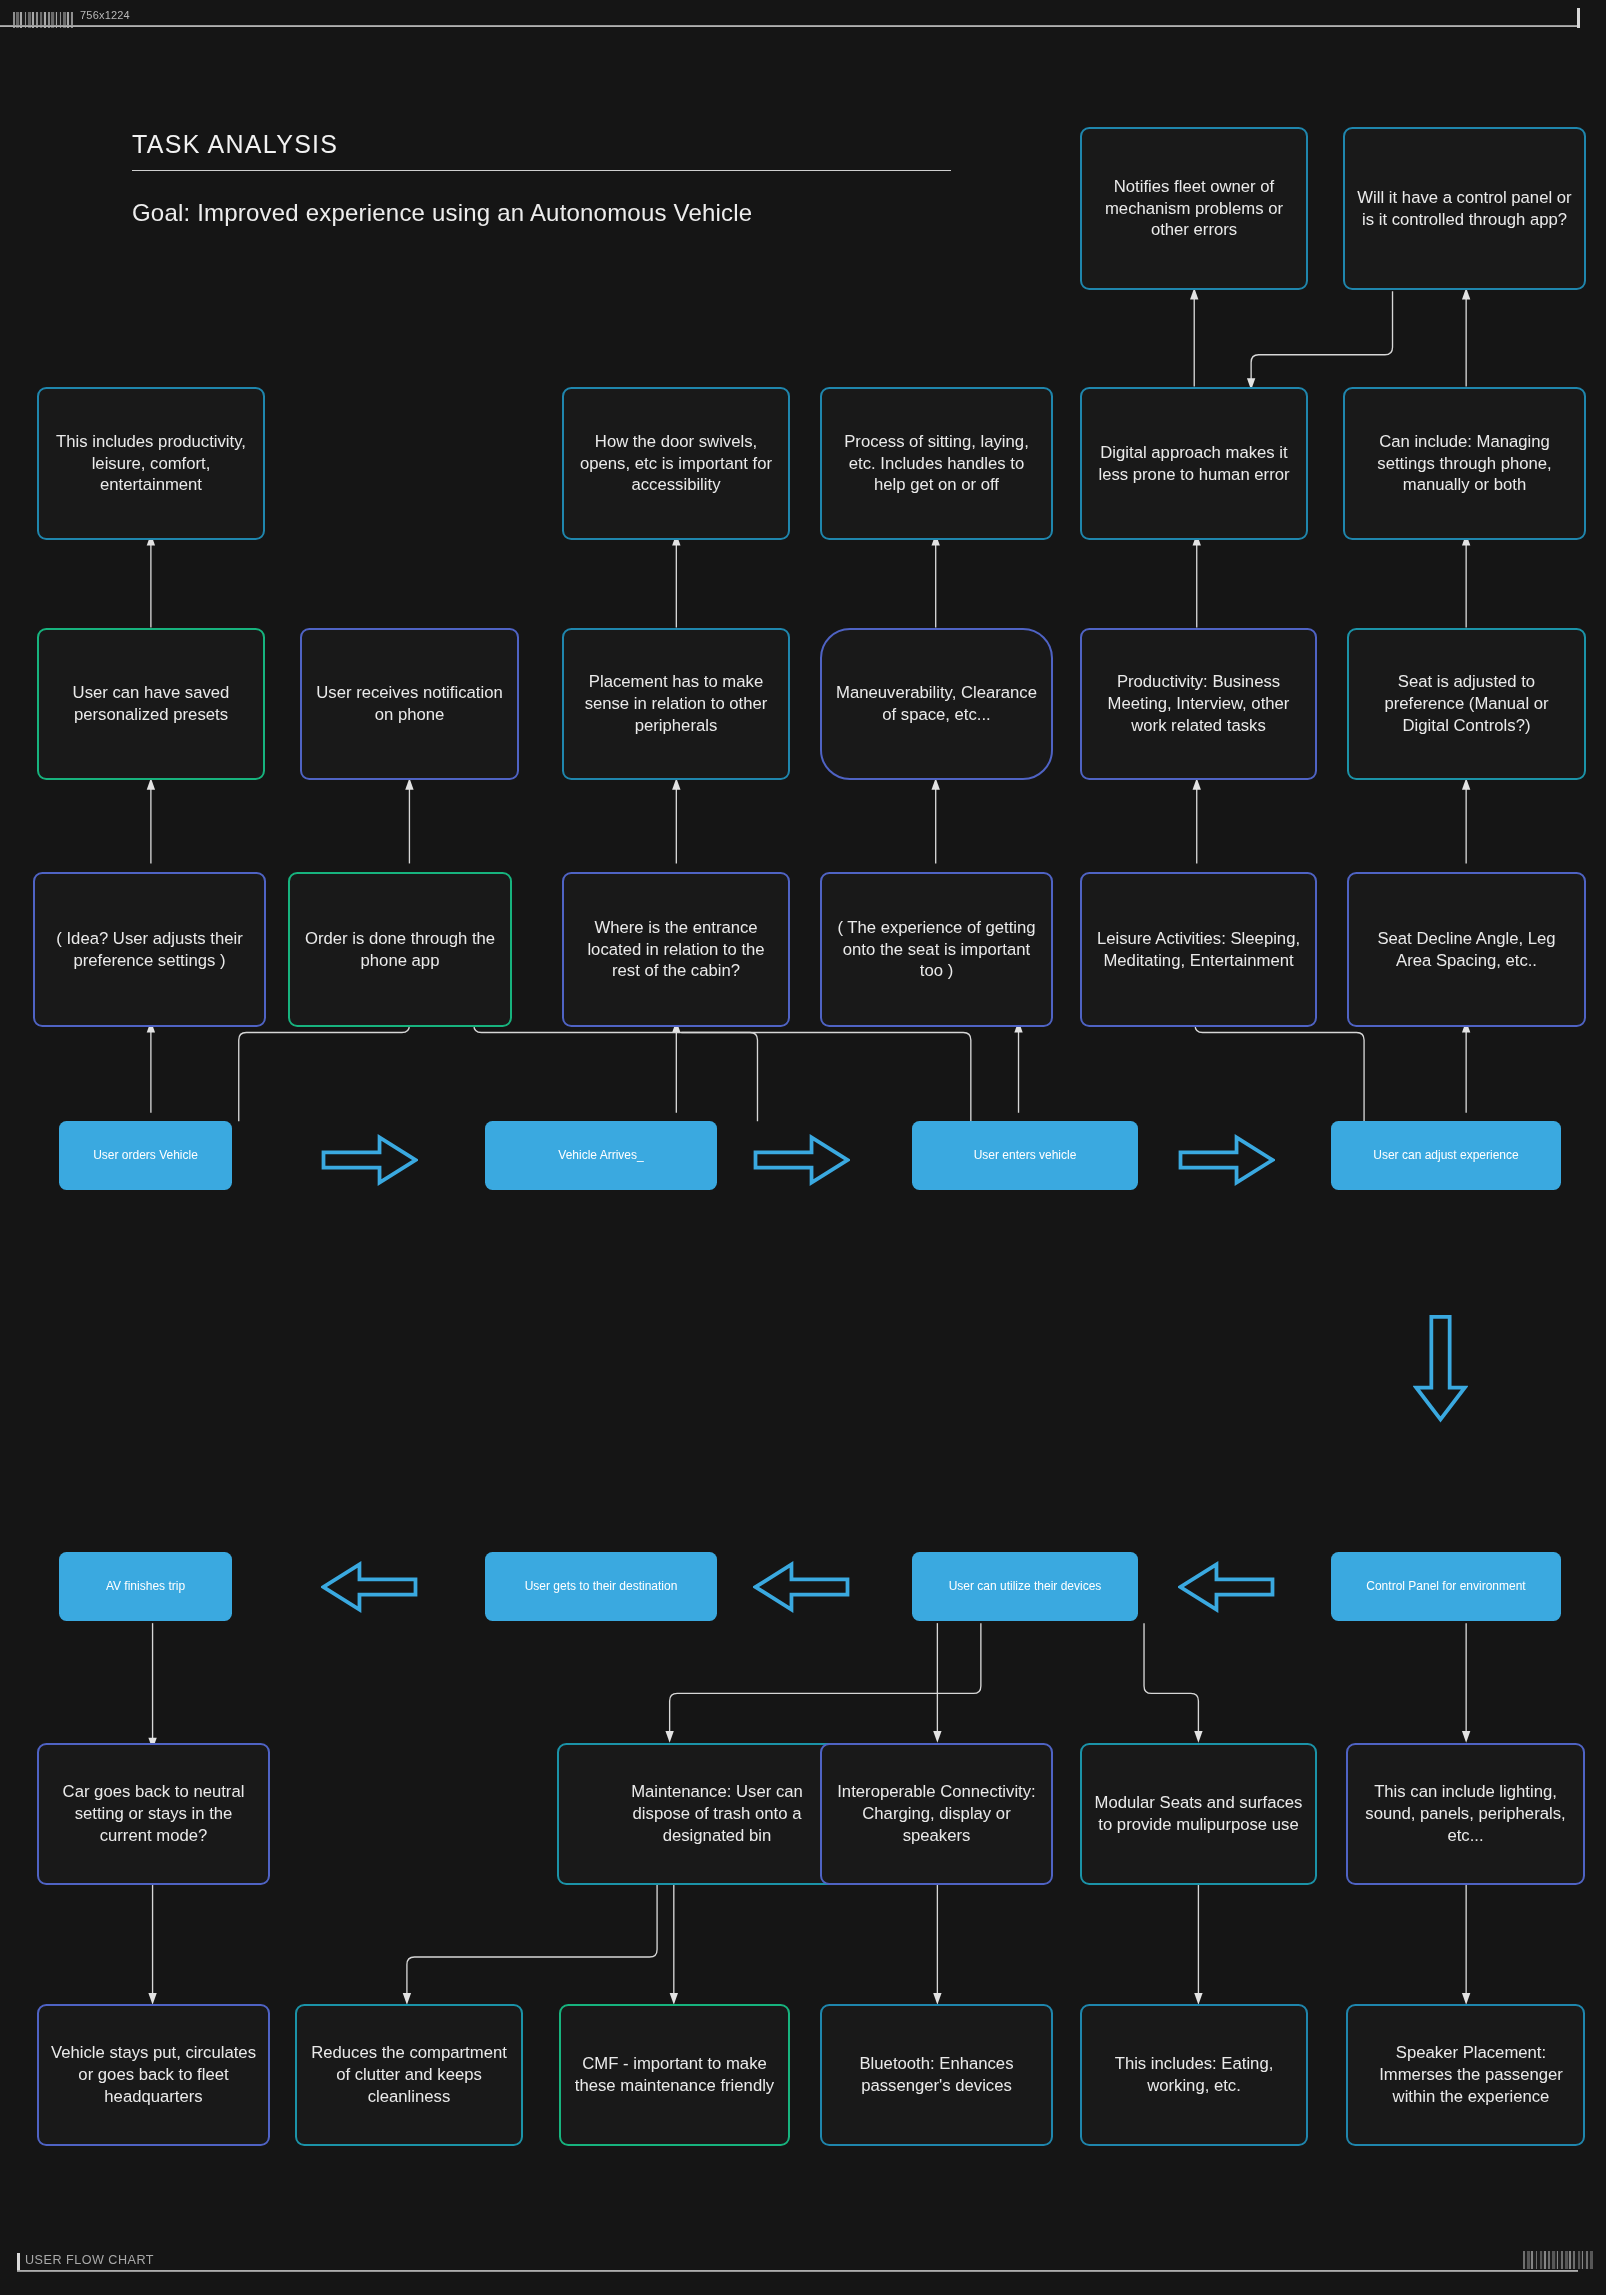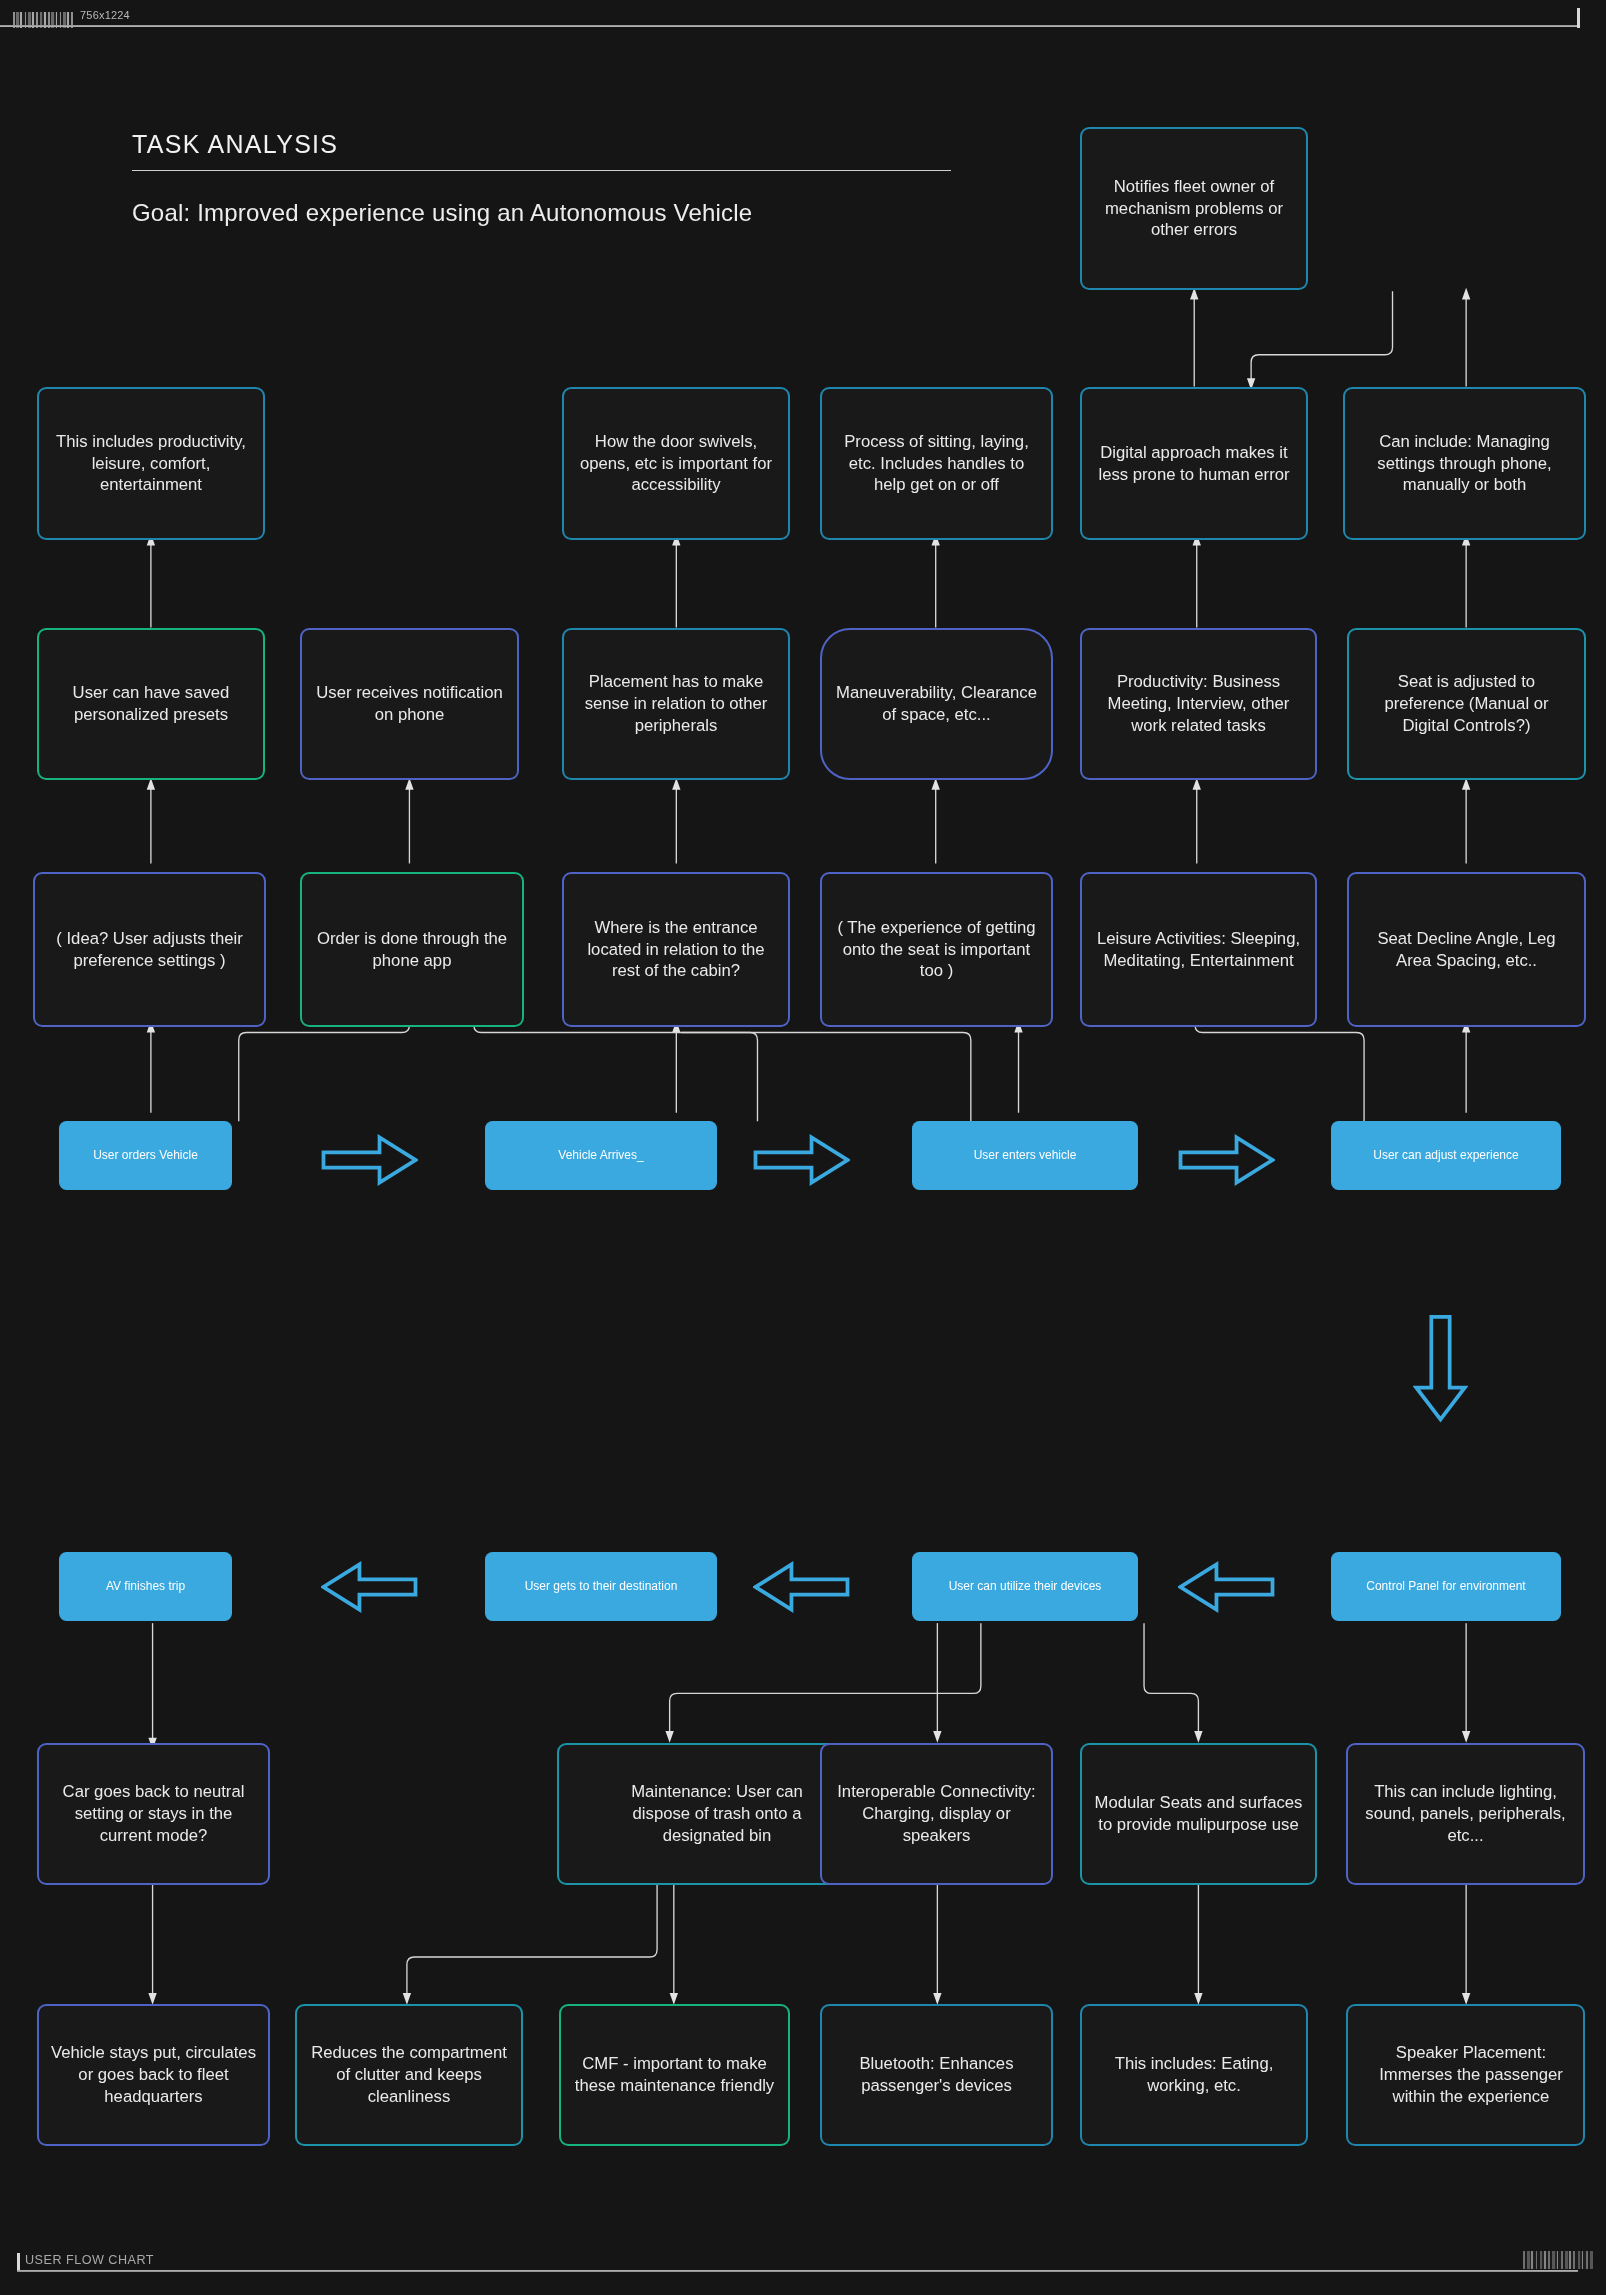--- a/index.html
+++ b/index.html
@@ -240,20 +240,23 @@
     <line x1="1752" y1="1940" x2="1752" y2="2072"></line>
     <polygon class="head" points="1752,2083 1747,2069 1757,2069"></polygon>
 
     <line x1="1752" y1="2253" x2="1752" y2="2385"></line>
     <polygon class="head" points="1752,2396 1747,2382 1757,2382"></polygon>
   </svg>
 
   <div class="node teal" style="left:1080px; top:127px; width:228px; height:163px;">
     <span>Notifies fleet owner of mechanism problems or other errors</span>
   </div>
+  <div class="node teal" style="left:1343px; top:127px; width:243px; height:163px;">
+    <span>Will it have a control panel or is it controlled through app?</span>
+  </div>
 
   <div class="node teal" style="left:37px; top:387px; width:228px; height:153px;">
     <span>This includes productivity, leisure, comfort, entertainment</span>
   </div>
   <div class="node teal" style="left:562px; top:387px; width:228px; height:153px;">
     <span>How the door swivels, opens, etc is important for accessibility</span>
   </div>
   <div class="node teal" style="left:820px; top:387px; width:233px; height:153px;">
     <span>Process of sitting, laying, etc. Includes handles to help get on or off</span>
   </div>
@@ -279,21 +282,21 @@
   <div class="node blue" style="left:1080px; top:628px; width:237px; height:152px;">
     <span>Productivity: Business Meeting, Interview, other work related tasks</span>
   </div>
   <div class="node teal2" style="left:1347px; top:628px; width:239px; height:152px;">
     <span>Seat is adjusted to preference (Manual or Digital Controls?)</span>
   </div>
 
   <div class="node blue" style="left:33px; top:872px; width:233px; height:155px;">
     <span>( Idea? User adjusts their preference settings )</span>
   </div>
-  <div class="node green" style="left:300px; top:872px; width:224px; height:155px;">
+  <div class="node green" style="left:288px; top:872px; width:224px; height:155px;">
     <span>Order is done through the phone app</span>
   </div>
   <div class="node blue" style="left:562px; top:872px; width:228px; height:155px;">
     <span>Where is the entrance located in relation to the rest of the cabin?</span>
   </div>
   <div class="node blue" style="left:820px; top:872px; width:233px; height:155px;">
     <span>( The experience of getting onto the seat is important too )</span>
   </div>
   <div class="node blue" style="left:1080px; top:872px; width:237px; height:155px;">
     <span>Leisure Activities: Sleeping, Meditating, Entertainment</span>

